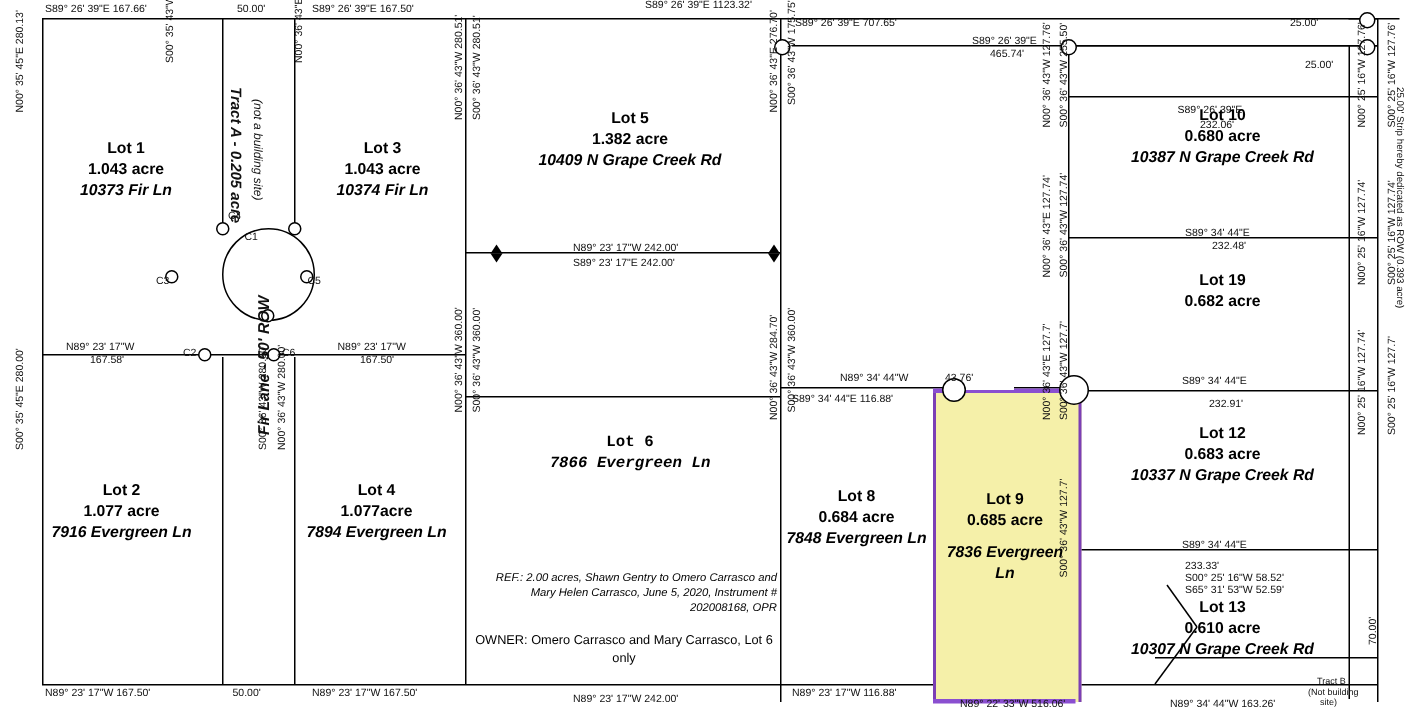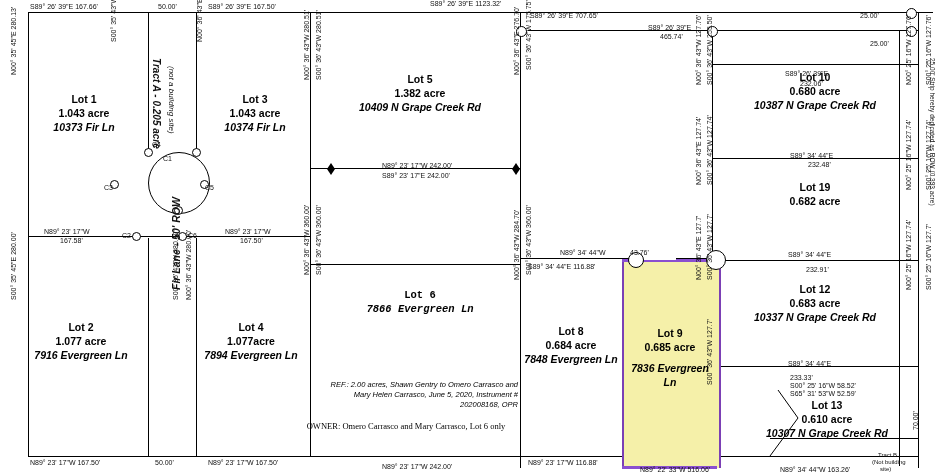--- a/index.html
+++ b/index.html
@@ -152,39 +152,39 @@
     <div class="nm">Lot 19</div>
     <div class="ac">0.682 acre</div>
   </div>
 
   <div class="lot" style="left:722px;top:282px;width:186px;">
     <div class="nm">Lot 12</div>
     <div class="ac">0.683 acre</div>
     <div class="ad">10337 N Grape Creek Rd</div>
   </div>
 
-  <div class="lot" style="left:722px;top:398px;width:186px;margin-left:12px;">
+  <div class="lot" style="left:722px;top:398px;width:186px;">
     <div class="nm">Lot 13</div>
     <div class="ac">0.610 acre</div>
     <div class="ad">10307 N Grape Creek Rd</div>
   </div>
 
   <div class="vert" style="left:162px;top:58px;font-size:10px;font-weight:bold;font-style:italic;transform:rotate(90deg);">Tract A - 0.205 acre</div>
   <div class="vert" style="left:176px;top:66px;font-size:8px;font-style:italic;transform:rotate(90deg);">(not a building site)</div>
 
   <div class="vert" style="left:170px;top:290px;font-size:10.5px;font-weight:bold;font-style:italic;transform:rotate(-90deg);">Fir Lane - 50' ROW</div>
 
   <div class="lbl" style="left:878px;top:452px;font-size:6px;">Tract B</div>
   <div class="lbl" style="left:872px;top:459px;font-size:6px;">(Not building</div>
   <div class="lbl" style="left:880px;top:466px;font-size:6px;">site)</div>
 
   <div class="vert" style="left:936px;top:58px;font-size:6.5px;transform:rotate(90deg);">25.00' Strip hereby dedicated as ROW (0.393 acre)</div>
 
   <div class="note" style="left:318px;top:380px;width:200px;text-align:right;">REF.: 2.00 acres, Shawn Gentry to Omero Carrasco and Mary Helen Carrasco, June 5, 2020, Instrument # 202008168, OPR</div>
-  <div class="owner" style="left:306px;top:420px;width:200px;font-family:Liberation Serif, serif;">OWNER: Omero Carrasco and Mary Carrasco, Lot 6 only</div>
+  <div class="owner" style="left:316px;top:420px;width:200px;">OWNER: Omero Carrasco and Mary Carrasco, Lot 6 only</div>
 
 <div class="lbl" style="left: 30px; top: 3px;">S89° 26' 39"E  167.66'</div>
     <div class="lbl" style="left: 158px; top: 3px;">50.00'</div>
     <div class="lbl" style="left: 208px; top: 3px;">S89° 26' 39"E  167.50'</div>
     <div class="lbl" style="left: 430px; top: 0px;">S89° 26' 39"E  1123.32'</div>
     <div class="lbl" style="left: 530px; top: 12px;">S89° 26' 39"E  707.65'</div>
     <div class="lbl" style="left: 648px; top: 24px;">S89° 26' 39"E</div>
     <div class="lbl" style="left: 660px; top: 33px;">465.74'</div>
     <div class="lbl" style="left: 860px; top: 12px;">25.00'</div>
     <div class="lbl" style="left: 870px; top: 40px;">25.00'</div>

